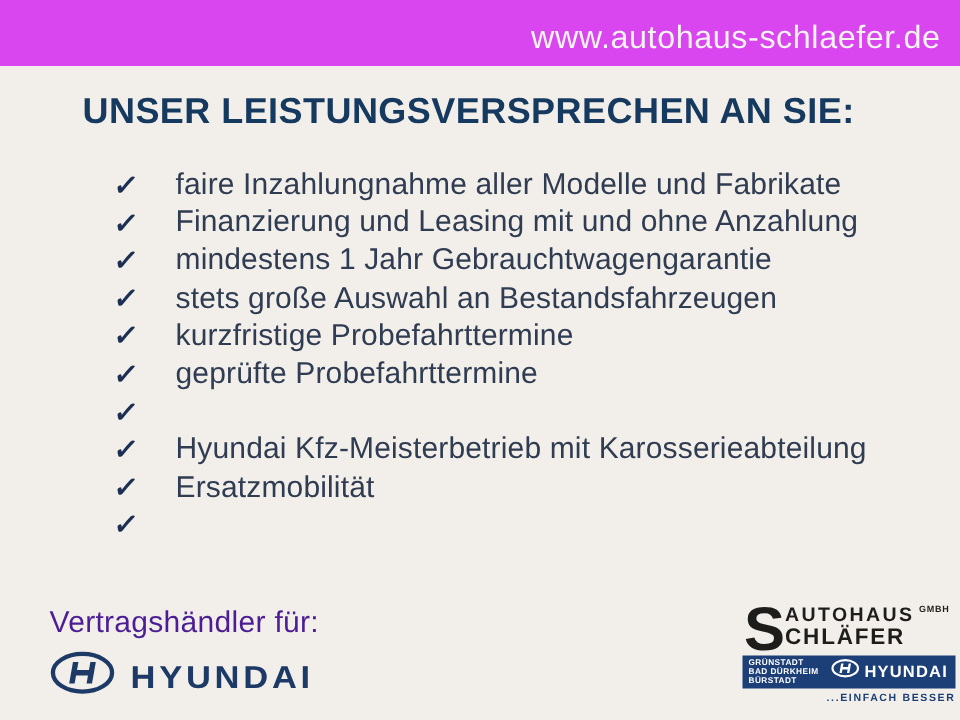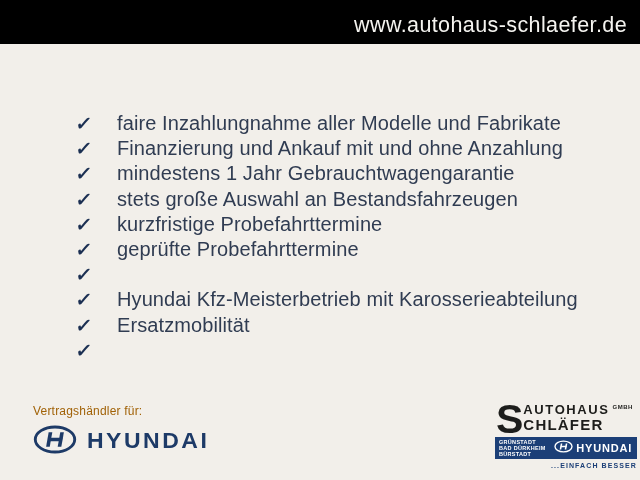--- a/index.html
+++ b/index.html
@@ -13,21 +13,21 @@
     width: 640px;
     height: 480px;
     background: #F2EFEA;
     overflow: hidden;
   }
   .banner {
     position: absolute;
     top: 0; left: 0;
     width: 640px;
     height: 44px;
-    background: #000000;
+    background: #d946ef;
     display: flex;
     align-items: center;
     justify-content: flex-end;
     padding-right: 13px;
     padding-top: 6px;
   }
   .banner-url {
     color: #F5F4F0;
     font-size: 21.5px;
     letter-spacing: 0.4px;
@@ -68,22 +68,22 @@
     color: #303C52;
     letter-spacing: 0.1px;
   }
   
   .dealer-block {
     position: absolute;
     left: 33px;
     top: 404px;
   }
   .dealer-label {
-    font-size: 12px;
-    color: #a16207;
+    font-size: 20px;
+    color: #4c1d95;
     letter-spacing: 0.2px;
   }
   .dealer-logo-row {
     margin-top: 7px;
     display: flex;
     align-items: center;
     gap: 10px;
   }
   .hyundai-wordmark {
     font-size: 23px;
@@ -172,29 +172,30 @@
 </style>
 </head>
 <body>
 
 <div class="page">
 
   <div class="banner">
     <span class="banner-url">www.autohaus-schlaefer.de</span>
   </div>
 
+  <div class="heading">UNSER LEISTUNGSVERSPRECHEN AN SIE:</div>
 
   <ul class="promise-list">
     <li class="promise-item">
       <span class="check">✓</span>
       <span class="promise-text">faire Inzahlungnahme aller Modelle und Fabrikate</span>
     </li>
     <li class="promise-item">
       <span class="check">✓</span>
-      <span class="promise-text">Finanzierung und Ankauf mit und ohne Anzahlung</span>
+      <span class="promise-text">Finanzierung und Leasing mit und ohne Anzahlung</span>
     </li>
     <li class="promise-item">
       <span class="check">✓</span>
       <span class="promise-text">mindestens 1 Jahr Gebrauchtwagengarantie</span>
     </li>
     <li class="promise-item">
       <span class="check">✓</span>
       <span class="promise-text">stets große Auswahl an Bestandsfahrzeugen</span>
     </li>
     <li class="promise-item">

